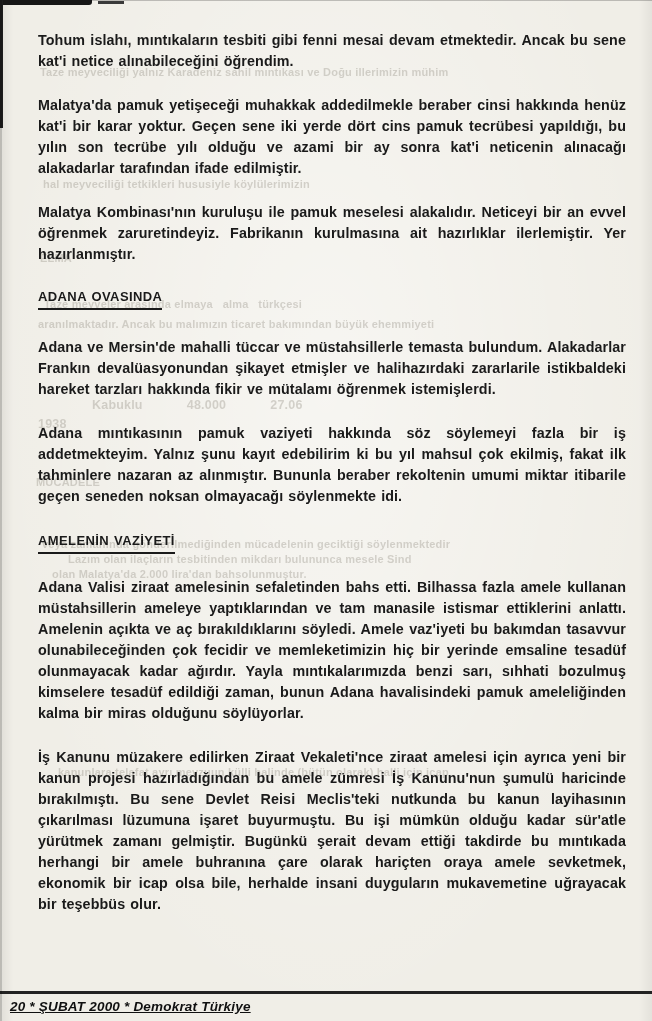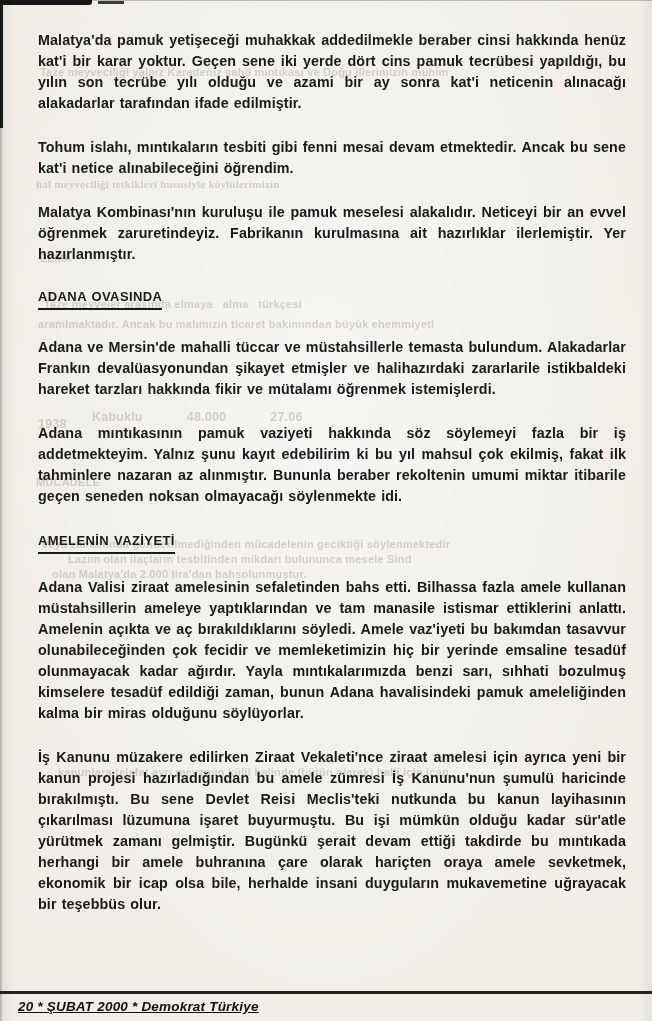--- a/index.html
+++ b/index.html
@@ -63,21 +63,21 @@
   
   .footer-rule {
     position:absolute;
     left:0; right:0; top:991px;
     height:3px;
     background:#222;
     z-index:3;
   }
   .footer-text {
     position:absolute;
-    left:18px; top:999px;
+    left:10px; top:999px;
     z-index:3;
     font-style:italic;
     font-weight:bold;
     font-size:13.5px;
     color:#101010;
     text-decoration:underline;
     letter-spacing:0.2px;
   }
 
   
@@ -87,36 +87,36 @@
   .mark-left  { position:absolute; top:0; left:0; width:3px; height:128px; background:#1c1c1c; z-index:4; }
   .edge-left  { position:absolute; top:0; left:0; width:2px; height:100%; background:rgba(0,0,0,0.16); z-index:4; }
 </style>
 </head>
 <body>
 
 <div class="page">
 
   <div class="ghost-layer">
     <span class="ghost" style="top:66px;  left:40px;">Taze meyveciliği yalnız Karadeniz sahil mıntıkası ve Doğu illerimizin mühim</span>
-    <span class="ghost" style="top:178px; left:36px;font-family:Liberation Serif, serif;">hal meyveciliği tetkikleri hususiyle köylülerimizin</span>
+    <span class="ghost" style="top:178px; left:43px;">hal meyveciliği tetkikleri hususiyle köylülerimizin</span>
     <span class="ghost" style="top:252px; left:40px;">ELMA</span>
     <span class="ghost" style="top:298px; left:44px;">Taze meyveler arasında elmaya   alma   türkçesi</span>
     <span class="ghost" style="top:318px; left:38px;">aranılmaktadır. Ancak bu malımızın ticaret bakımından büyük ehemmiyeti</span>
-    <span class="ghost small" style="top:398px; left:92px;margin-top:12px;">Kabuklu            48.000            27.06</span>
+    <span class="ghost small" style="top:398px; left:92px;">Kabuklu            48.000            27.06</span>
     <span class="ghost small" style="top:417px; left:38px;">1938</span>
     <span class="ghost" style="top:431px; left:36px;margin-top:45px;">MÜCADELE</span>
     <span class="ghost" style="top:538px; left:42px;">veya zamanında gönderilmediğinden mücadelenin geciktiği söylenmektedir</span>
     <span class="ghost" style="top:553px; left:42px;margin-left:26px;">Lazım olan ilaçların tesbitinden mikdarı bulununca mesele Sind</span>
     <span class="ghost" style="top:568px; left:52px;">olan Malatya'da 2.000 lira'dan bahsolunmuştur.</span>
     <span class="ghost" style="top:766px; left:58px;">kanunlara telafat ayrı mevzuun külli halinde (bütün olarak) halli için icap</span>
   </div>
 
   <div class="content">
+    <p>Tohum islahı, mıntıkaların tesbiti gibi fenni mesai devam etmektedir. Ancak bu sene kat'i netice alınabileceğini öğrendim.</p>
     <p>Malatya'da pamuk yetişeceği muhakkak addedilmekle beraber cinsi hakkında henüz kat'i bir karar yoktur. Geçen sene iki yerde dört cins pamuk tecrübesi yapıldığı, bu yılın son tecrübe yılı olduğu ve azami bir ay sonra kat'i neticenin alınacağı alakadarlar tarafından ifade edilmiştir.</p>
-    <p>Tohum islahı, mıntıkaların tesbiti gibi fenni mesai devam etmektedir. Ancak bu sene kat'i netice alınabileceğini öğrendim.</p>
     <p class="tight">Malatya Kombinası'nın kuruluşu ile pamuk meselesi alakalıdır. Neticeyi bir an evvel öğrenmek zaruretindeyiz. Fabrikanın kurulmasına ait hazırlıklar ilerlemiştir. Yer hazırlanmıştır.</p>
 
     <div class="heading-wrap-1">
       <span class="heading">ADANA OVASINDA</span>
     </div>
 
     <p>Adana ve Mersin'de mahalli tüccar ve müstahsillerle temasta bulundum. Alakadarlar Frankın devalüasyonundan şikayet etmişler ve halihazırdaki zararlarile istikbaldeki hareket tarzları hakkında fikir ve mütalamı öğrenmek istemişlerdi.</p>
     <p>Adana mıntıkasının pamuk vaziyeti hakkında söz söylemeyi fazla bir iş addetmekteyim. Yalnız şunu kayıt edebilirim ki bu yıl mahsul çok ekilmiş, fakat ilk tahminlere nazaran az alınmıştır. Bununla beraber rekoltenin umumi miktar itibarile geçen seneden noksan olmayacağı söylenmekte idi.</p>
 
     <div class="heading-wrap-2">

